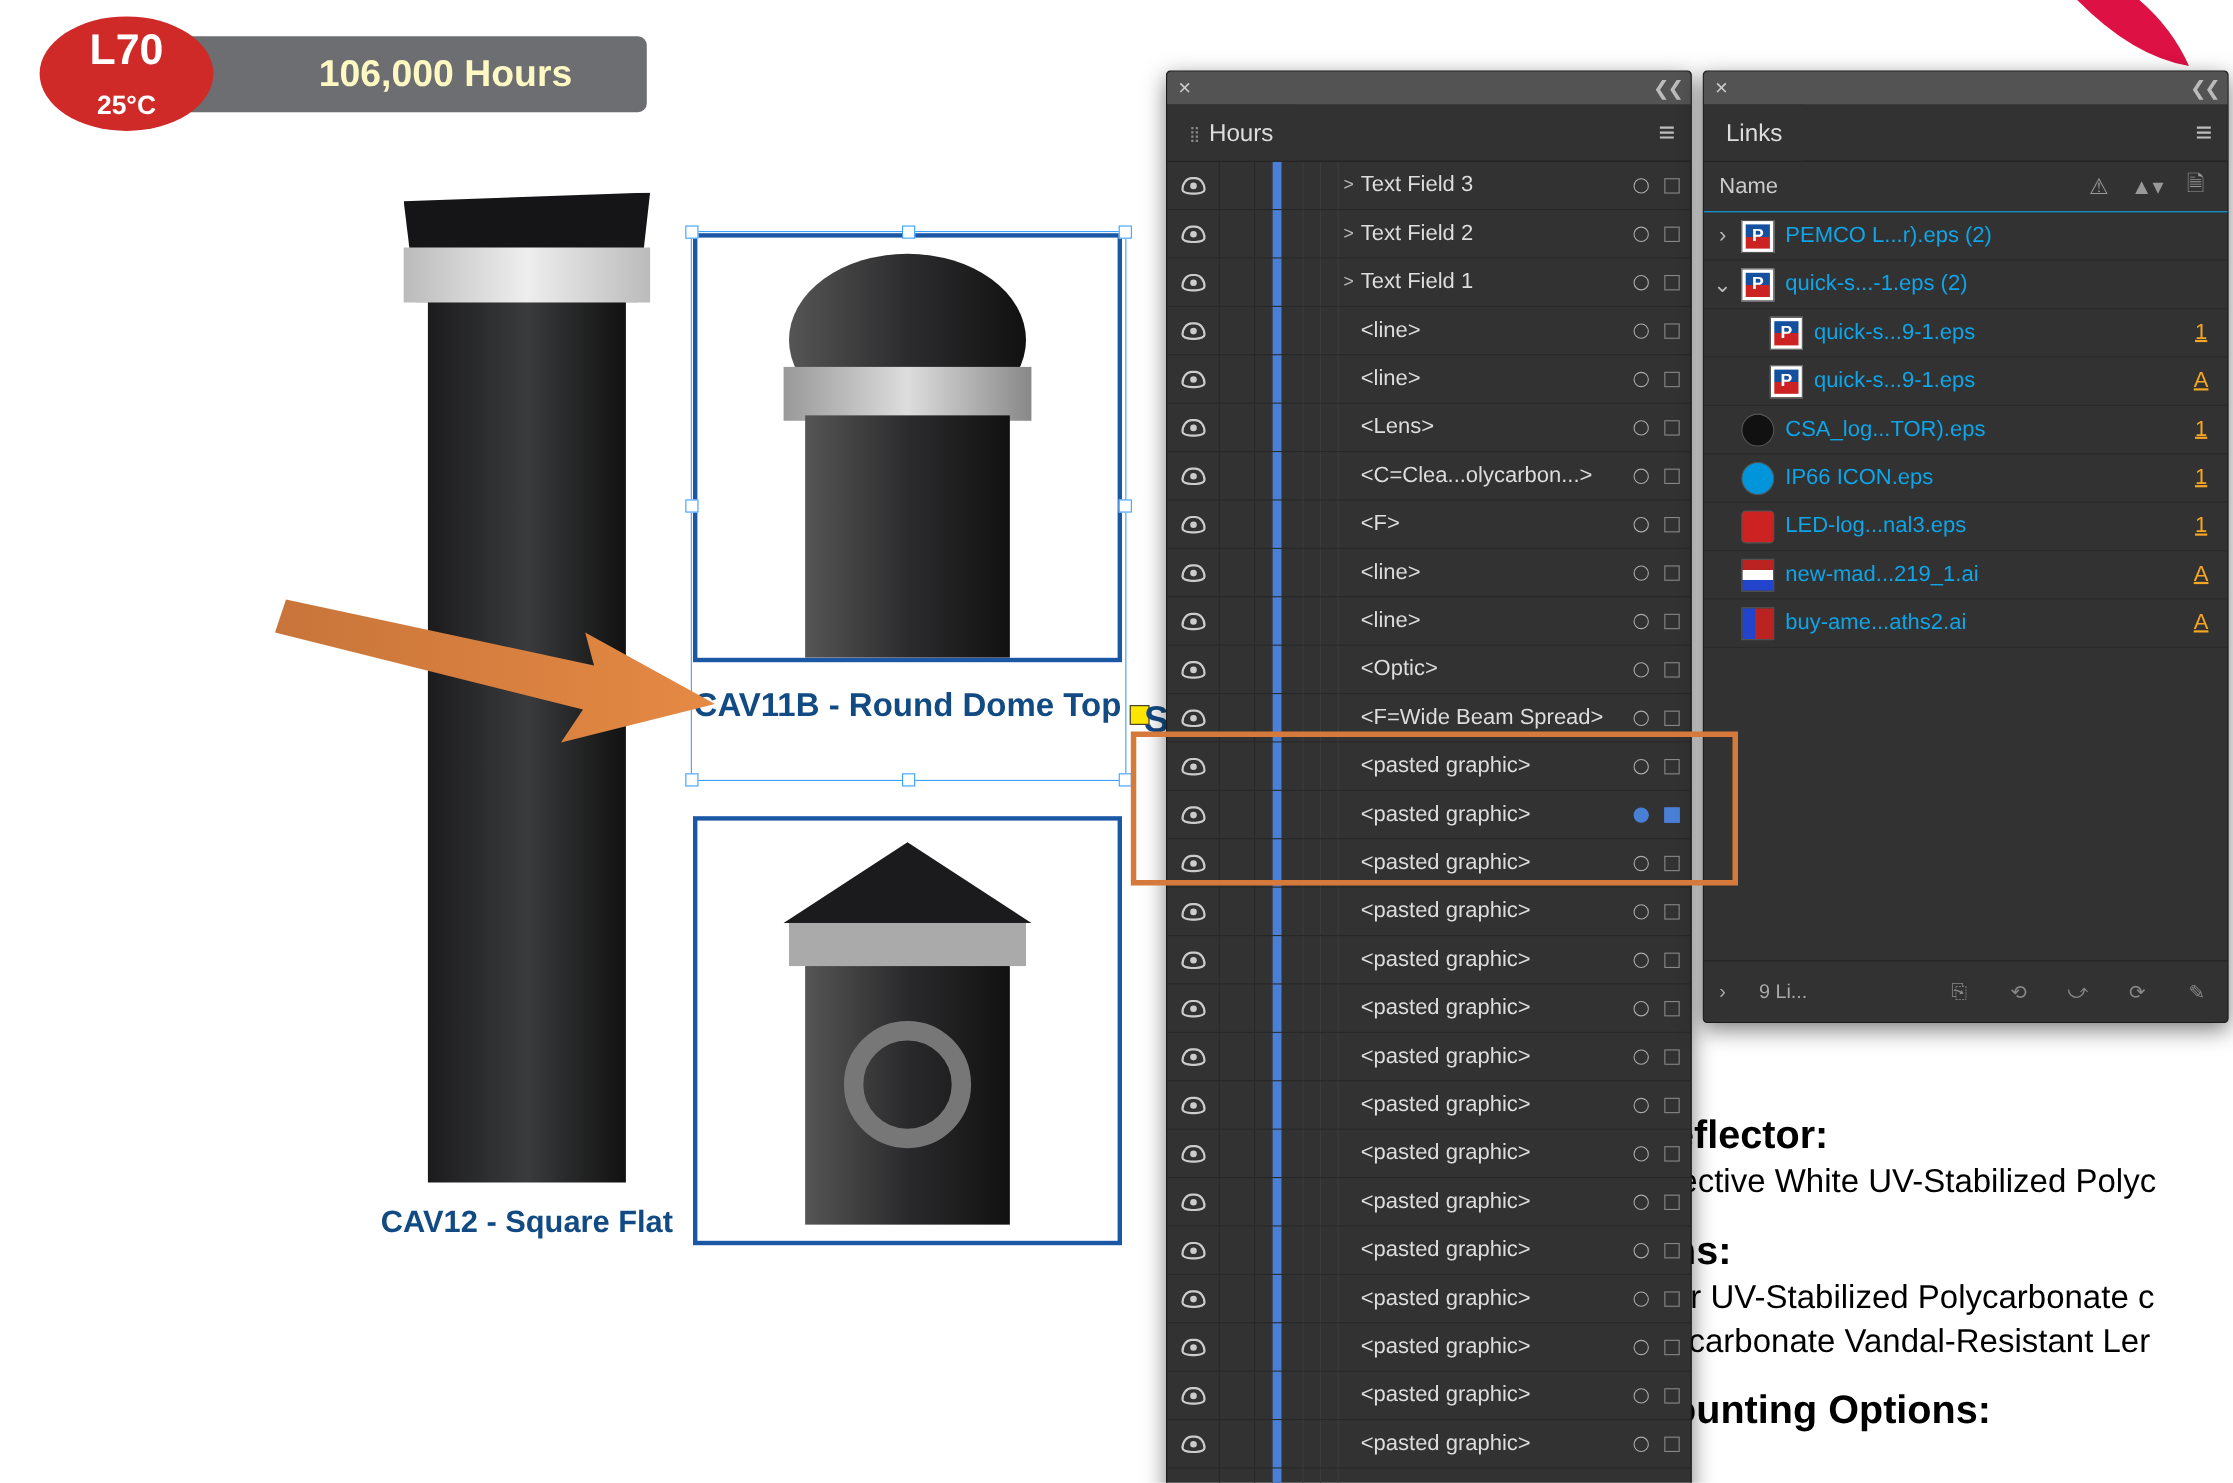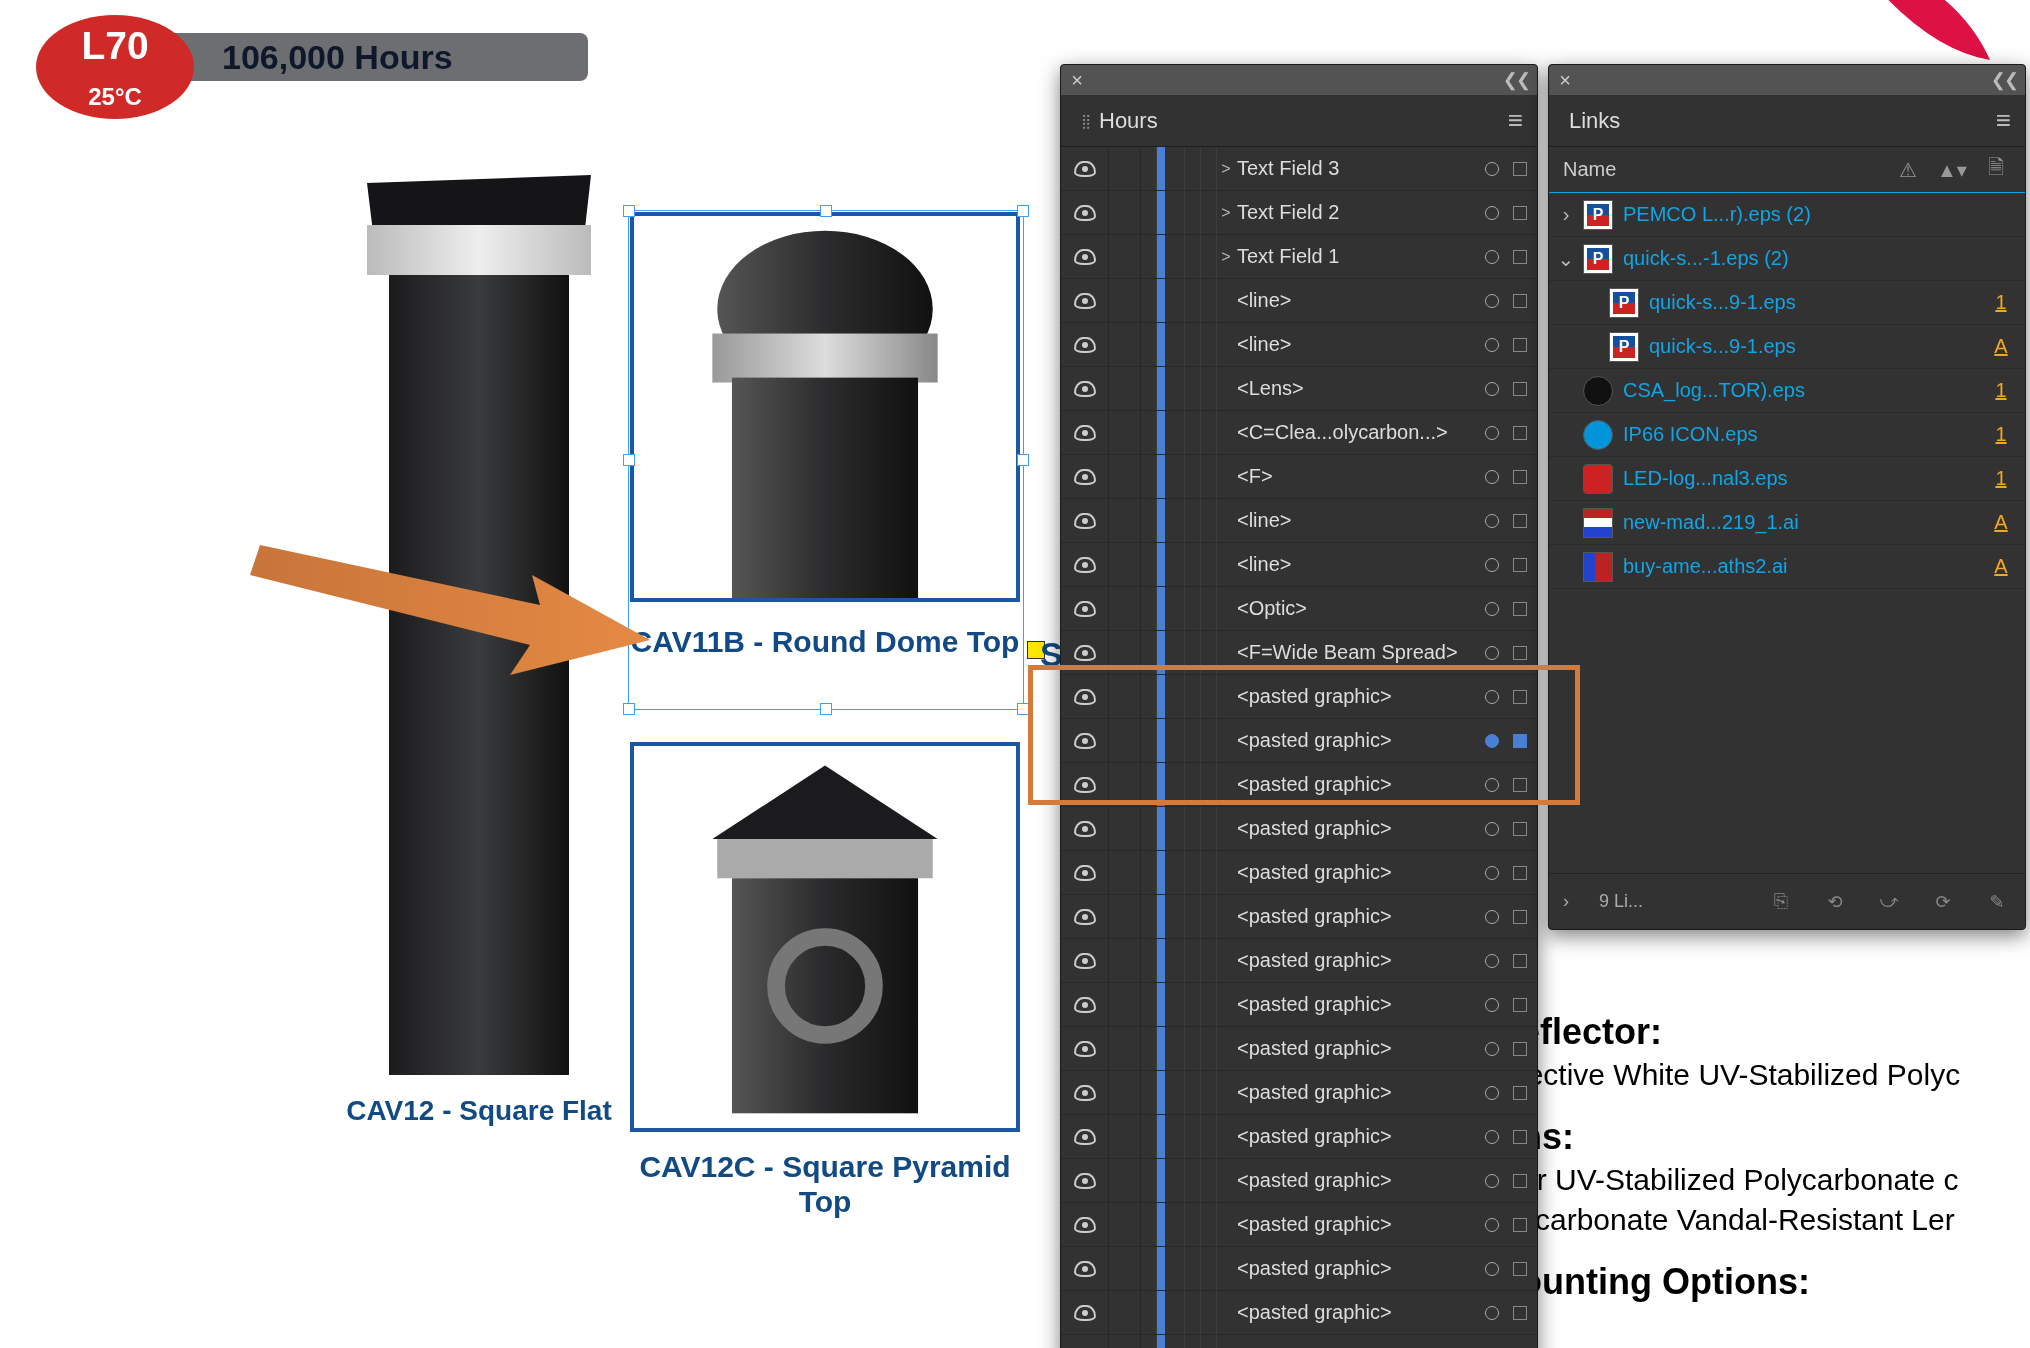--- a/index.html
+++ b/index.html
@@ -31,28 +31,29 @@
     align-items: center; justify-content: center;
     font-weight: bold;
     z-index: 3;
   }
   .badge-l70 .line1 { font-size: 39px; line-height: 1; }
   .badge-l70 .line2 { font-size: 24px; line-height: 1; margin-top: 20px; }
 
   .hours-bar {
     position: absolute;
     left: 150px; top: 33px;
-    width: 438px; height: 48px;
+    width: 438px; height: 69px;
     background: #6d6e71;
-    color: #0f172a;
+    color: #fef9c3;
     border-radius: 8px;
     display: flex; align-items: center;
     padding-left: 72px;
     font-size: 34px; font-weight: bold;
     z-index: 2;
+    justify-content: center;
   }
 
   
   .bollard {
     position: absolute;
     display: flex; flex-direction: column; align-items: center;
   }
   .bollard .cap-label {
     font-family: Arial, sans-serif;
     font-weight: bold;
@@ -277,21 +278,20 @@
             <stop offset=".5" stop-color="#2a2a2c"></stop>
             <stop offset="1" stop-color="#111"></stop>
           </linearGradient>
       </defs>
       <polygon points="195,20 310,95 80,95" fill="#1b1b1d"></polygon>
       <rect x="85" y="95" width="220" height="40" fill="#aaa"></rect>
       <rect x="100" y="135" width="190" height="240" fill="url(#g3)"></rect>
       <circle cx="195" cy="245" r="50" fill="none" stroke="#777" stroke-width="18"></circle>
     </svg>
   </div>
-  <div class="cav12c-label">CAV12C - Square Pyramid Top</div>
 
   <div class="cut-s">S</div>
 
   <svg class="arrow" viewBox="0 0 400 200">
     <defs>
         <linearGradient id="ar" x1="0" x2="1">
           <stop offset="0" stop-color="#c8743a"></stop>
           <stop offset="1" stop-color="#e58a44"></stop>
         </linearGradient>
       </defs>

